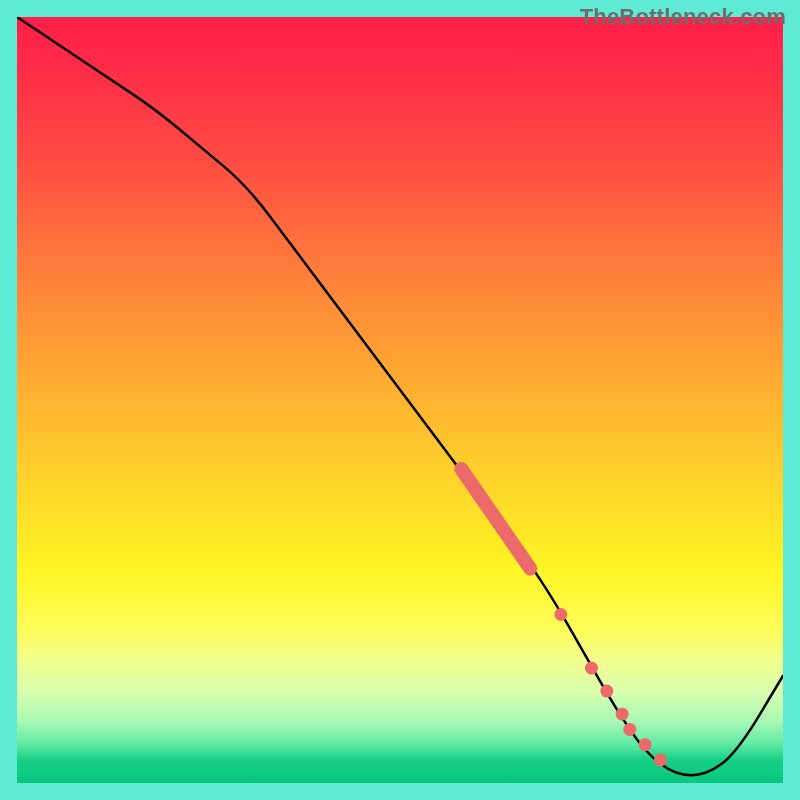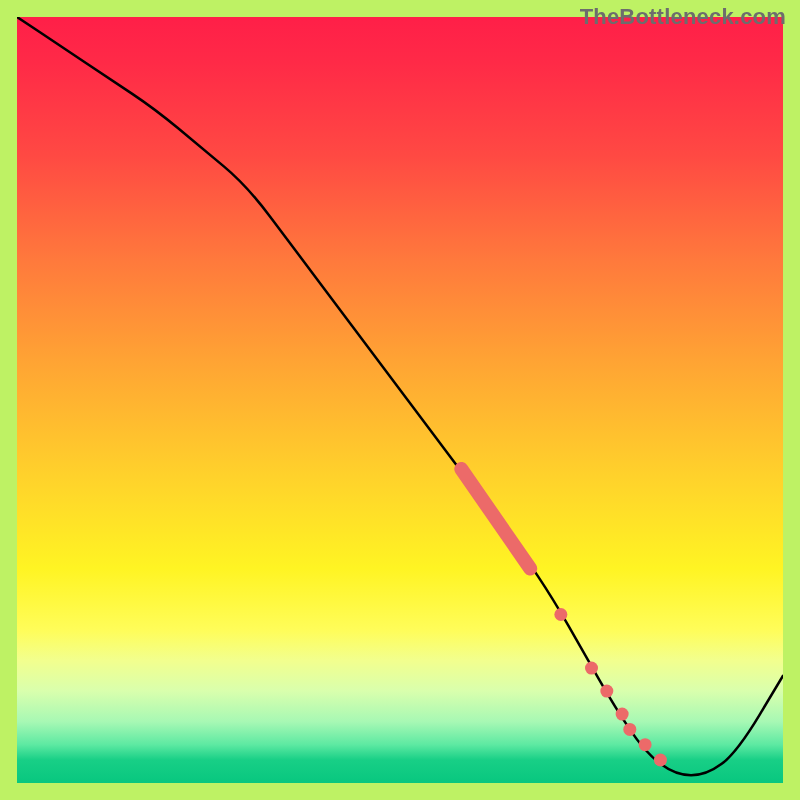--- a/index.html
+++ b/index.html
@@ -7,21 +7,21 @@
     padding: 0;
     width: 800px;
     height: 800px;
     background: #000;
     font-family: Arial, Helvetica, sans-serif;
   }
   .frame {
     position: relative;
     width: 800px;
     height: 800px;
-    background: #bef264;
+    background: #5eead4;
   }
   .watermark {
     position: absolute;
     top: 4px;
     right: 14px;
     color: #6d6d6d;
     font-size: 22px;
     font-weight: 600;
     letter-spacing: 0.2px;
     z-index: 10;

